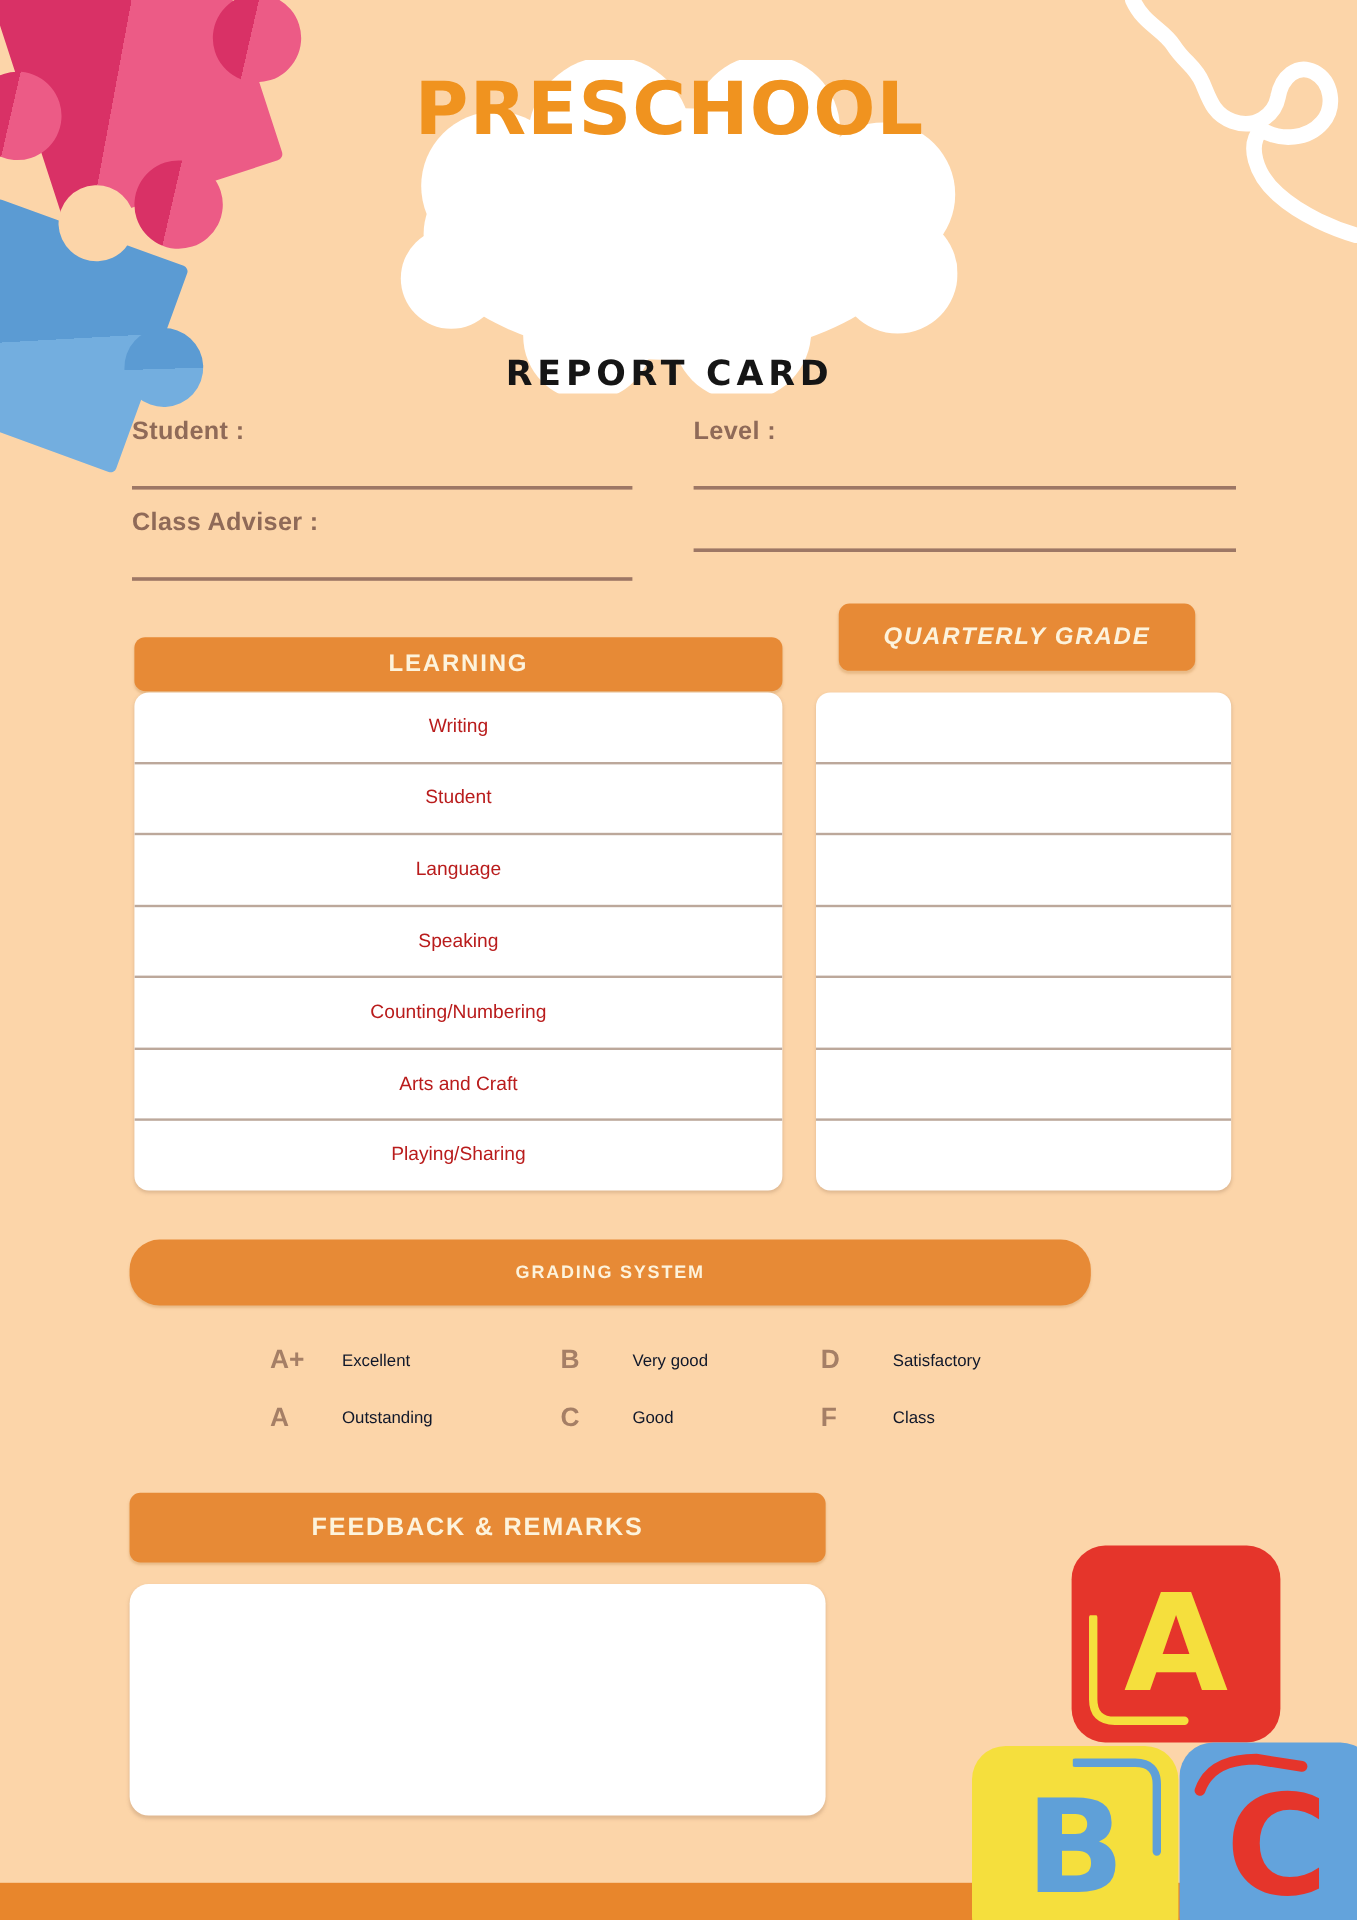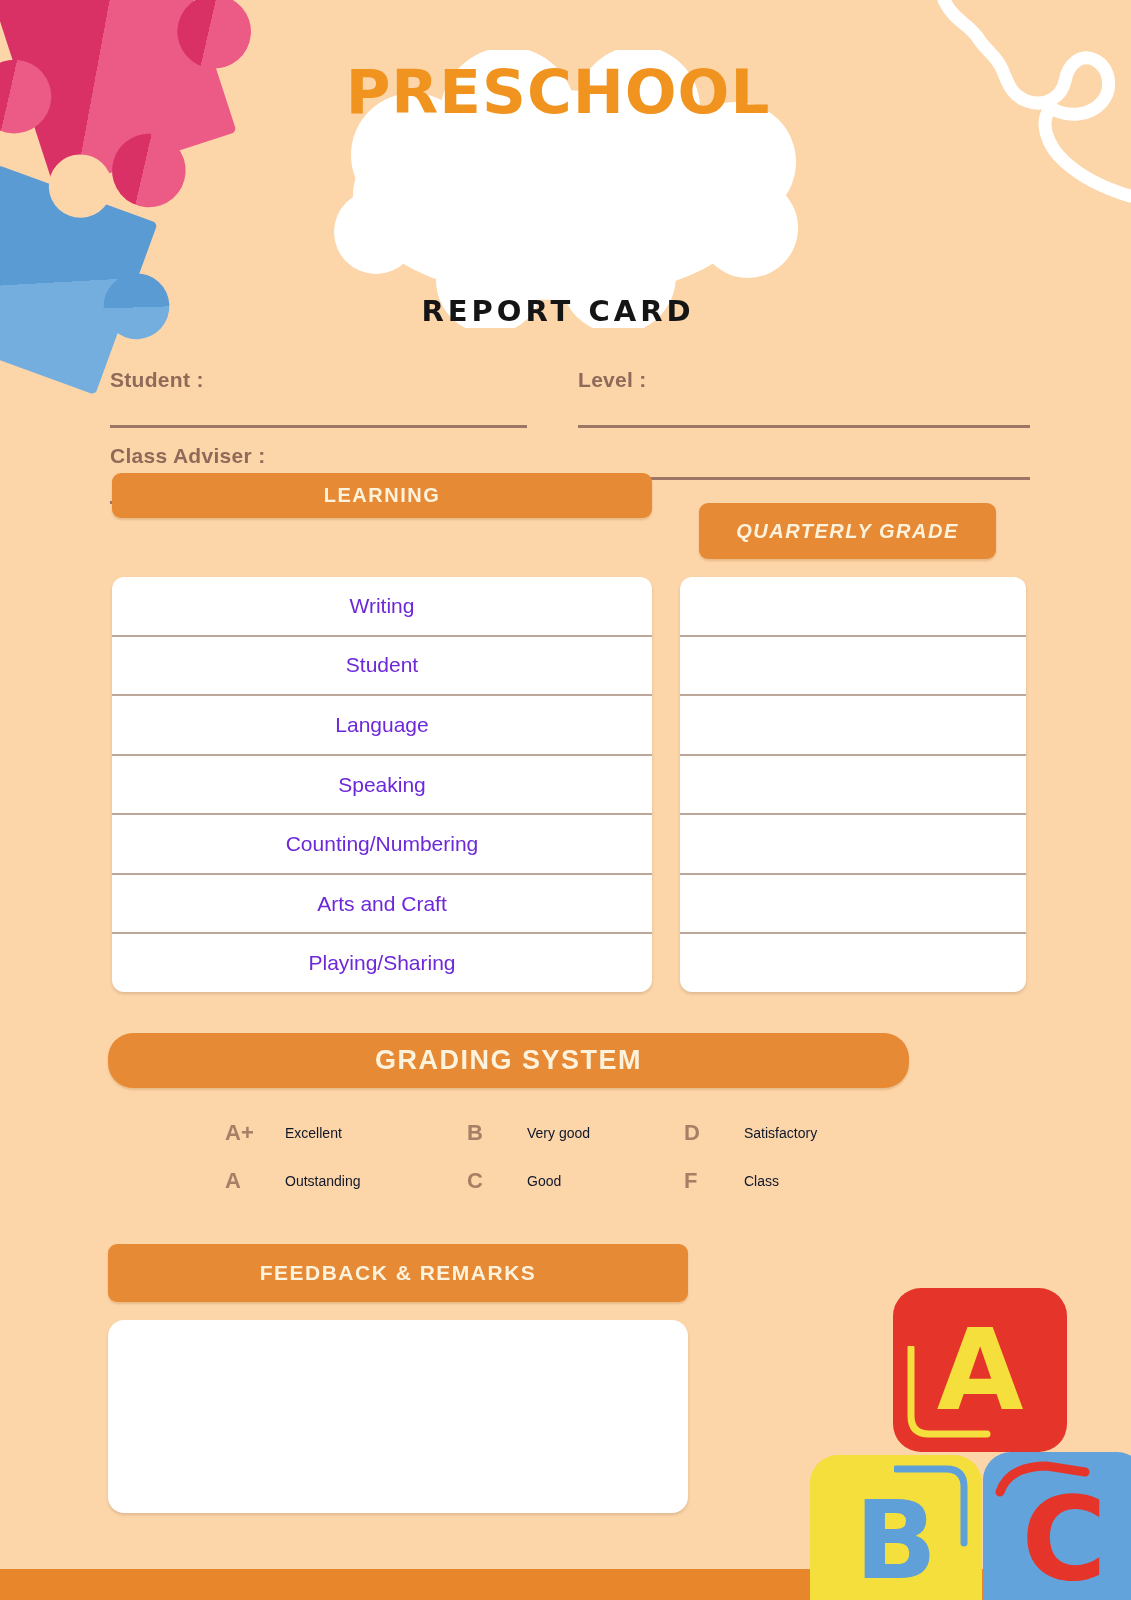--- a/index.html
+++ b/index.html
@@ -18,51 +18,51 @@
   .main-title{
     margin:0; font-family:"DejaVu Sans", sans-serif; font-weight:800;
     font-size:61px; letter-spacing:1px; color:#F0931F;
   }
   .sub-title{
     margin:14px 0 0 0; font-family:"DejaVu Sans", sans-serif; font-weight:800;
     font-size:29px; letter-spacing:4px; color:#151515;
   }
   
   .fields{
-    position:absolute; left:110px; top:368px; width:920px;
+    position:absolute; left:110px; top:348px; width:920px;
     display:grid; grid-template-columns:417px 452px; column-gap:51px; row-gap:16px;
   }
   .field-label{font-size:21px; font-weight:bold; color:#8F6A58; letter-spacing:.3px;}
   .field-line{
     display:block; width:100%; margin-top:8px; height:28px;
     background:transparent; border:none; border-bottom:3px solid #9D7765;
     font-size:20px; color:#5A4437; outline:none; padding:0 4px; box-sizing:border-box;
   }
   
   .bar{
     position:absolute; background:#E78A36; border-radius:9px;
     display:flex; align-items:center; justify-content:center;
     color:#FDF3DC; font-weight:bold; letter-spacing:1.5px; font-size:20px;
     box-shadow:0 2px 2px rgba(180,110,40,.25);
   }
-  .learning-header{left:112px; top:473px; width:540px; height:45px;}
+  .learning-header{left:112px; top:531px; width:540px; height:45px;}
   .quarterly-header{left:699px; top:503px; width:297px; height:56px;font-style:italic;}
-  .grading-header{left:108px; top:1033px; width:801px; height:55px; font-size:27px;border-radius:25px;}
+  .grading-header{left:108px; top:1033px; width:801px; height:55px; font-size:15px;border-radius:25px;}
   .feedback-header{left:108px; top:1244px; width:580px; height:58px; font-size:21px;}
   
   .table{
     position:absolute; top:577px; height:415px; background:#FFFFFF; border-radius:12px;
     display:flex; flex-direction:column; overflow:hidden;
     box-shadow:0 2px 3px rgba(160,120,90,.3);
   }
   .learning-table{left:112px; width:540px;}
   .quarterly-table{left:680px; width:346px;}
   .t-row{
     flex:1; display:flex; align-items:center; justify-content:center;
-    font-size:21px; color:#6d28d9; border-bottom:2px solid #BCA89B;
+    font-size:16px; color:#b91c1c; border-bottom:2px solid #BCA89B;
   }
   .t-row:last-child{border-bottom:none;}
   
   .legend{
     position:absolute; left:225px; top:1109px;
     display:grid; grid-template-columns:242px 217px 300px; grid-auto-rows:48px; align-items:center;
   }
   .entry{display:flex; align-items:center;}
   .g-letter{width:60px; font-size:22px; font-weight:bold; color:#A57F66;}
   .g-label{font-size:14px; color:#0f172a;}

